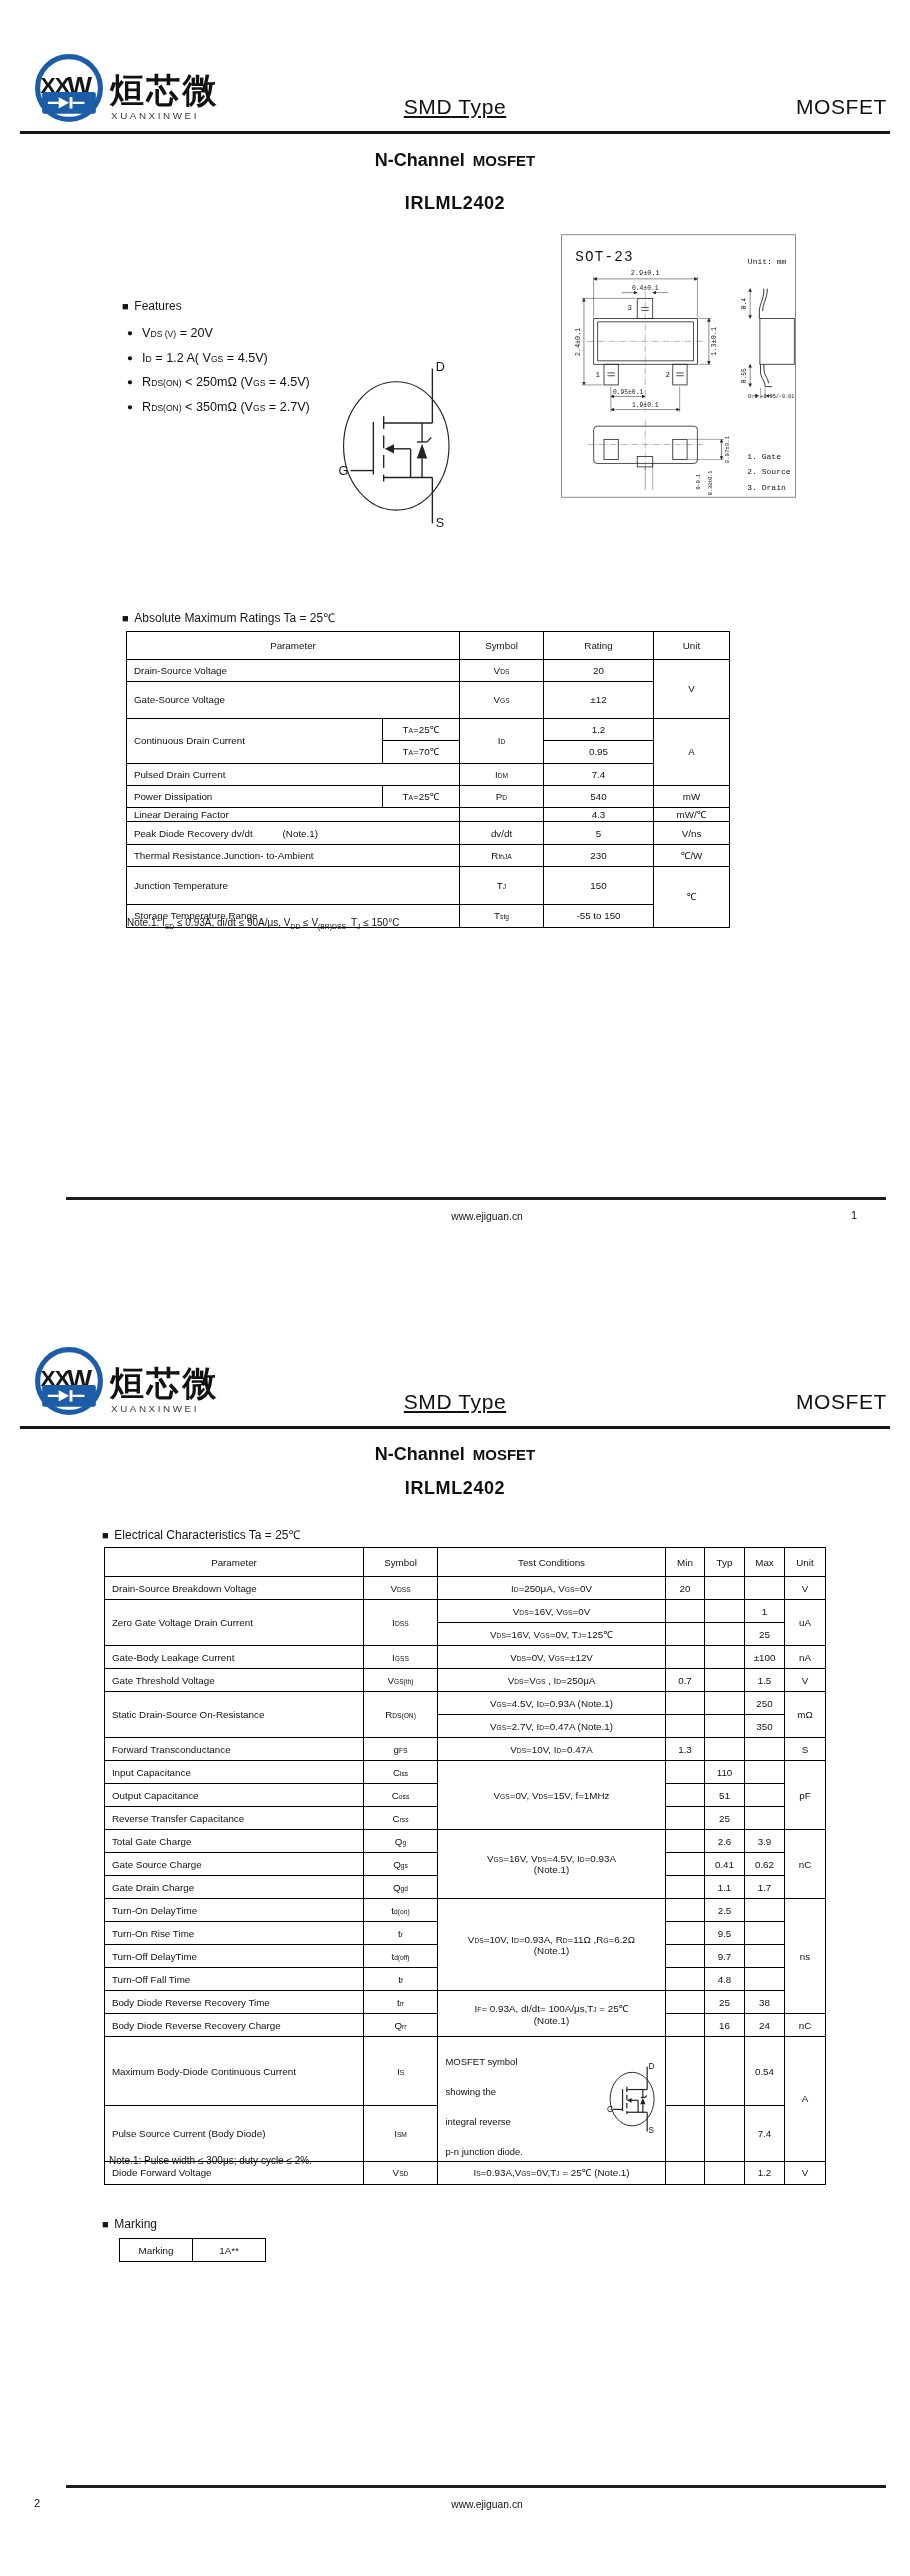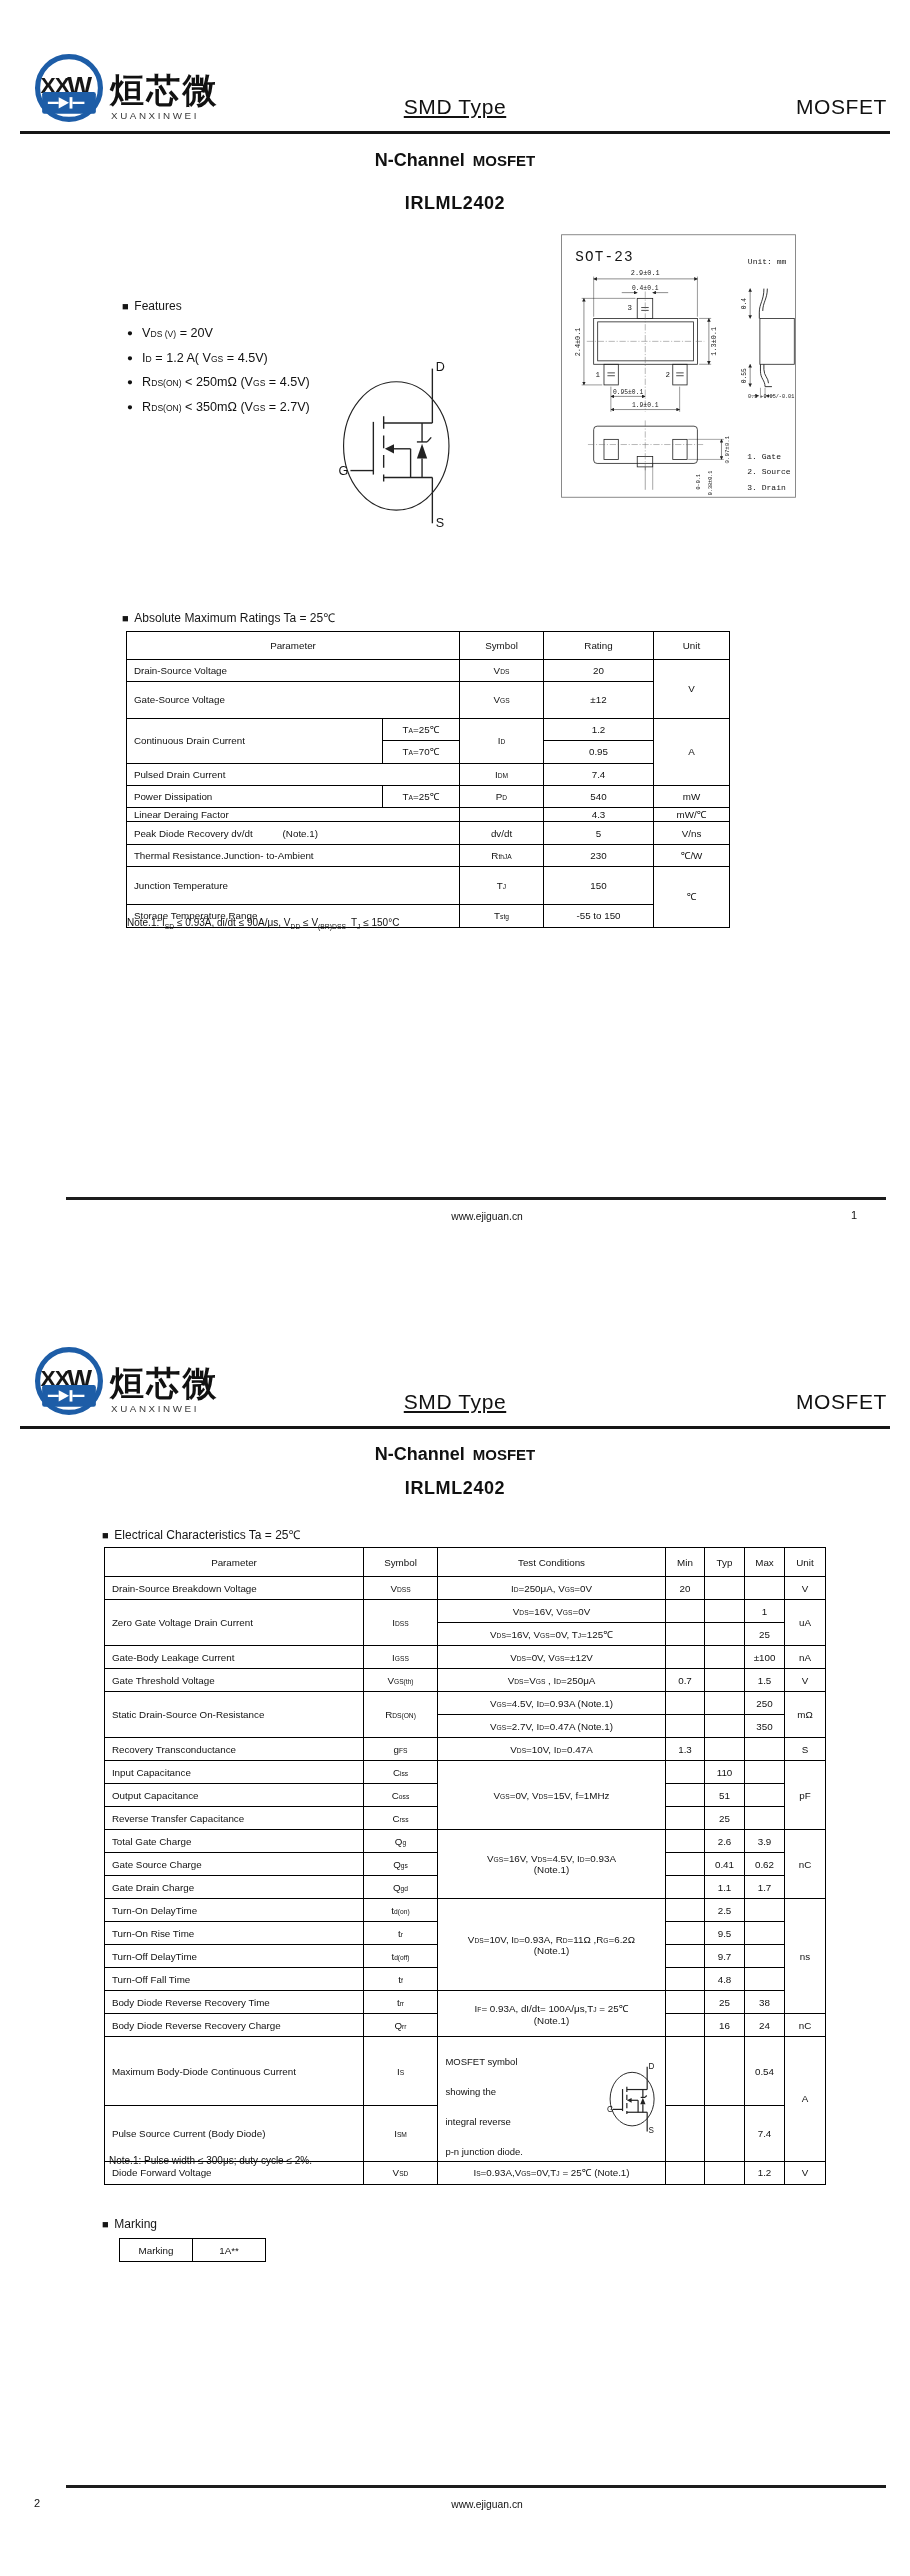--- a/index.html
+++ b/index.html
@@ -397,21 +397,21 @@
       <td>250</td>
       <td rowspan="2">mΩ</td>
     </tr>
     <tr style="height:23px">
       <td class="cond-left"><span class="sg-t">V</span><span class="sg-s">GS</span><span class="sg-t">=2.7V,  I</span><span class="sg-s">D</span><span class="sg-t">=0.47A     (Note.1)</span></td>
       <td></td>
           <td></td>
       <td>350</td>
     </tr>
     <tr style="height:23px">
-      <td class="param">Recovery Transconductance</td>
+      <td class="param">Forward Transconductance</td>
       <td><span class="sg-t">g</span><span class="sg-s">FS</span></td>
       <td class="cond-left"><span class="sg-t">V</span><span class="sg-s">DS</span><span class="sg-t">=10V,  I</span><span class="sg-s">D</span><span class="sg-t">=0.47A</span></td>
       <td>1.3</td>
           <td></td>
           <td></td>
       <td>S</td>
     </tr>
     <tr style="height:23px">
       <td class="param">Input Capacitance</td>
       <td><span class="sg-t">C</span><span class="sg-s">iss</span></td>

